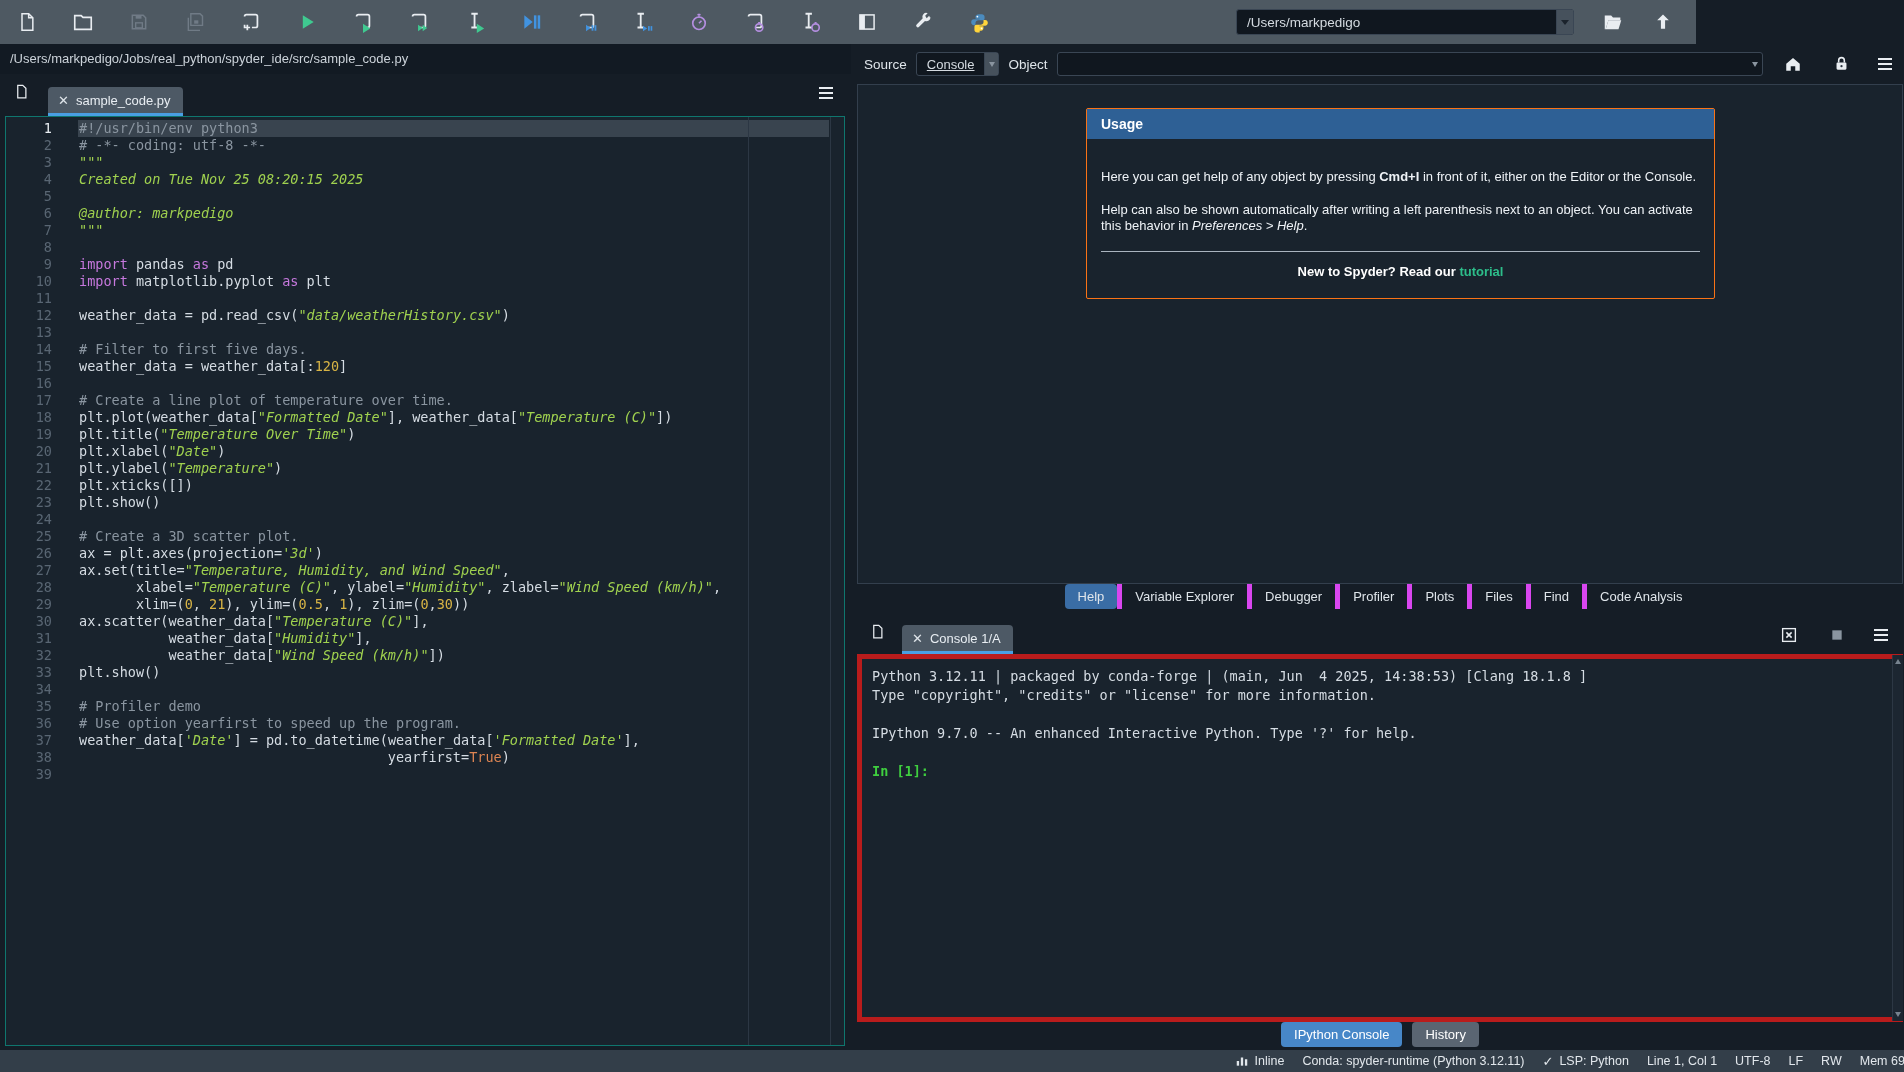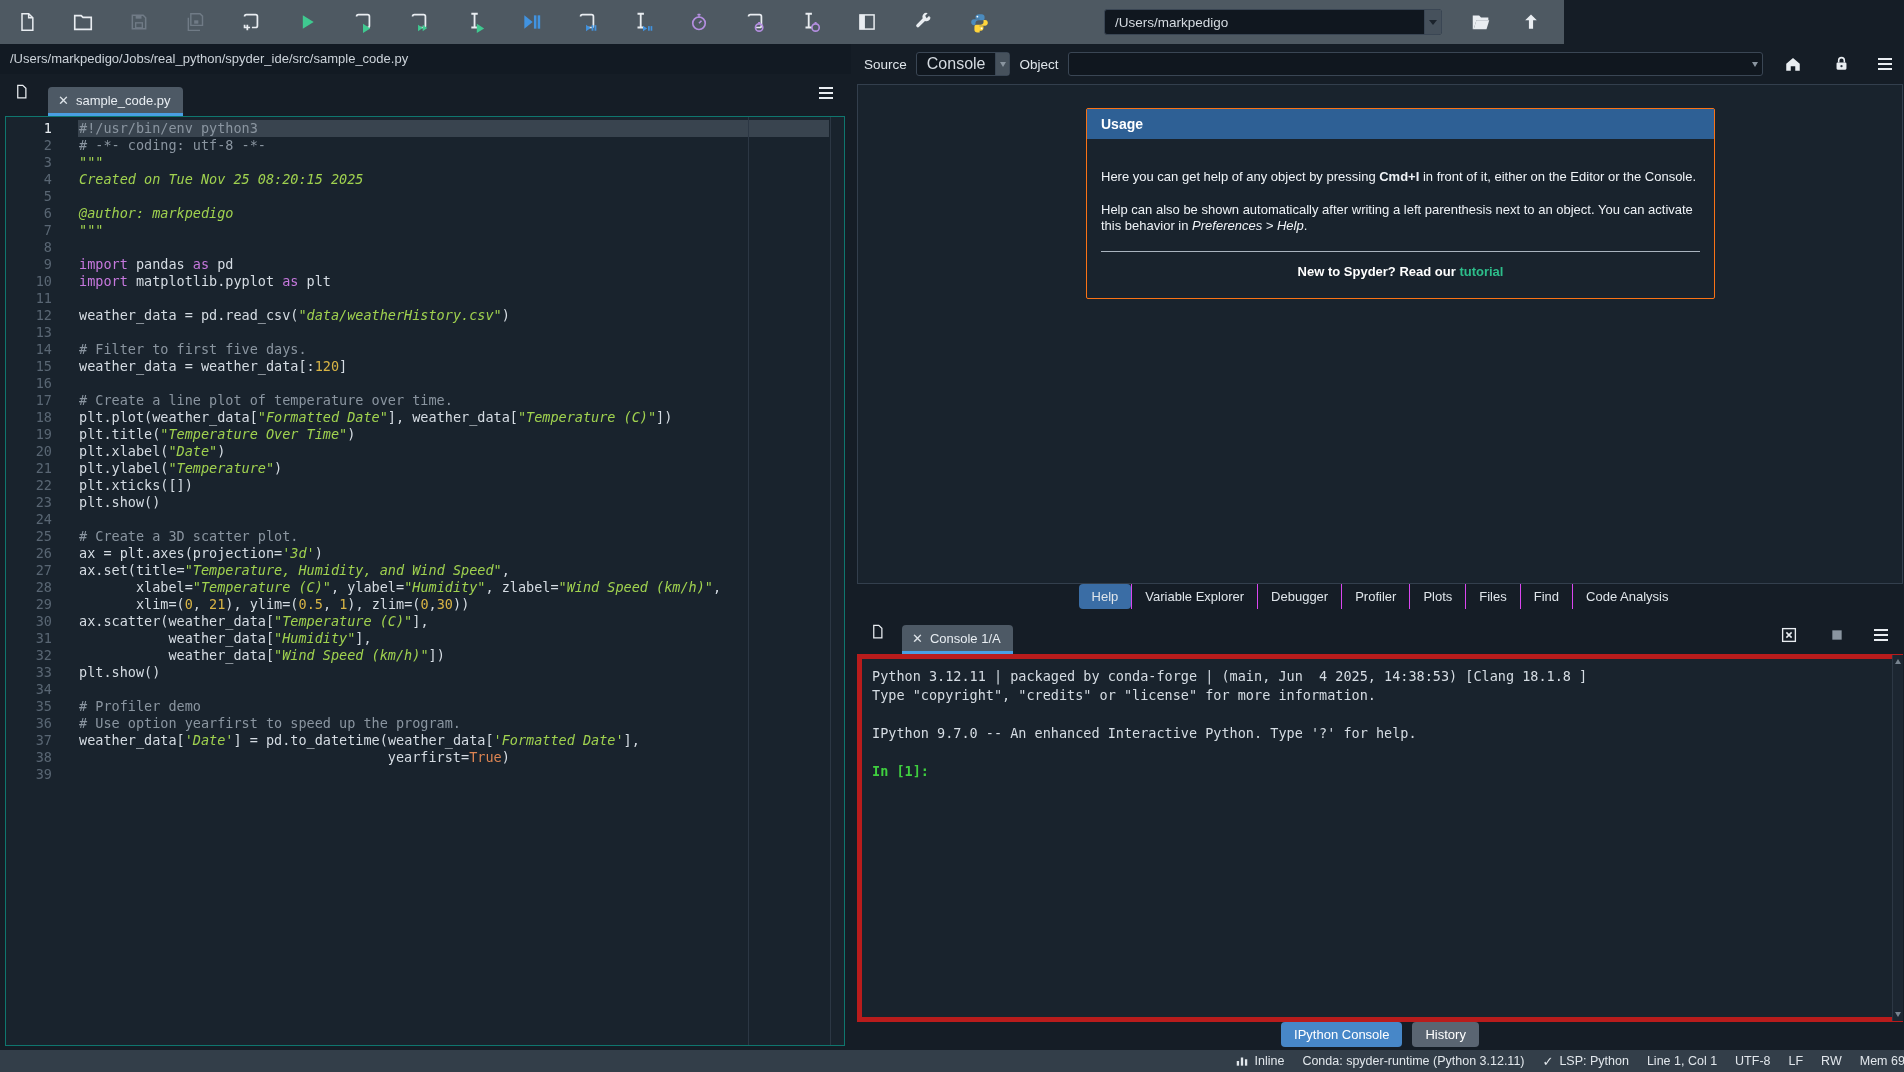--- a/index.html
+++ b/index.html
@@ -1,21 +1,21 @@
 <!DOCTYPE html>
 <html><head>
 <meta charset="utf-8">
 <style>
   * { margin:0; padding:0; box-sizing:border-box; }
   html,body { width:1904px; height:1072px; background:#151d26; overflow:hidden;
               font-family:"Liberation Sans", sans-serif; }
   svg { display:block; }
 
   
-  .toolbar { position:absolute; left:0; top:0; width:1564px; height:44px;
+  .toolbar { position:absolute; left:0; top:0; width:1696px; height:44px;
              background:#4e5962; display:flex; align-items:center; padding-left:16px; }
   .tb-group { display:flex; align-items:center; gap:34px; }
   .tb-btn { width:22px; height:22px; display:flex; align-items:center; justify-content:center; cursor:pointer; }
   .tb-right { margin-left:auto; display:flex; align-items:center; gap:28px; padding-right:22px; }
   .combo { display:flex; align-items:center; background:#10171f; border:1px solid #3a4654; border-radius:3px; height:26px; }
   .combo .val { padding:0 10px; font-size:13.5px; color:#d5dbe1; flex:1; white-space:nowrap; overflow:hidden; }
   .combo .arrow { width:17px; align-self:stretch; background:#46515c; border-left:1px solid #3a4654;
                   display:flex; align-items:center; justify-content:center; }
   .caret-down { width:0; height:0; border-left:4px solid transparent; border-right:4px solid transparent; border-top:5px solid #1b232c; }
 
@@ -60,21 +60,21 @@
   .hdr-icons { display:flex; align-items:center; gap:26px; margin-left:10px; }
   .help-content { position:absolute; left:1px; right:1px; top:40px; bottom:30px; background:#19232d; border:1px solid #333f4d; }
   .usage-card { position:absolute; left:228px; top:23px; width:629px; border:1px solid #f97316; border-radius:2px; }
   .usage-head { background:#2e6095; color:#ffffff; font-size:14px; font-weight:bold; padding:7px 14px; }
   .usage-body { padding:14px 14px 12px 14px; color:#eef2f6; font-size:13px; line-height:16.5px; }
   .usage-body p { margin:16px 0 14px 0; }
   .usage-hr { border:none; border-top:1px solid #aab4bf; margin:16px 0 12px 0; }
   .usage-foot { text-align:center; font-weight:600; padding-bottom:6px; font-size:13px; color:#ffffff; }
   .link-green { color:#2dbd8a; text-decoration:none; cursor:pointer; }
   .plugin-tabs { position:absolute; left:0; right:0; bottom:5px; display:flex; justify-content:center; }
-  .ptab { padding:5px 13px; font-size:13px; color:#dfe5ea; border-left:1px solid #d946ef; cursor:pointer; white-space:nowrap; }
+  .ptab { padding:5px 13px; font-size:13px; color:#dfe5ea; border-left:5px solid #d946ef; cursor:pointer; white-space:nowrap; }
   .ptab:first-child { border-left:none; }
   .ptab.active { background:#3a6da5; border-radius:4px; border-left-color:transparent; }
 
   
   .right-bottom { position:absolute; left:856px; top:614px; width:1048px; height:436px; }
   .console-header { position:relative; height:40px; }
   .console-tab { position:absolute; left:46px; bottom:0; display:inline-flex; align-items:center; gap:7px;
                  background:#4d5965; color:#e8edf2; font-size:13px; padding:6px 12px 5px 10px;
                  border-radius:4px 4px 0 0; border-bottom:3px solid #4a9fe3; cursor:pointer; }
   .console-hdr-icons { position:absolute; right:16px; top:10px; display:flex; gap:26px; align-items:center; }
@@ -307,21 +307,21 @@
       </div>
     <div class="guide"></div>
     <div class="scrollflag"></div>
   </div>
 </div>
 
 <div class="right-top">
   <div class="help-header">
     <span class="hdr-label">Source</span>
     <div class="combo sel-console">
-      <span class="val" style="font-size:16px;">Console</span>
+      <span class="val" style="font-size:13px;text-decoration:underline;">Console</span>
       <span class="arrow" style="width:14px;">
           <span class="caret-down" style="border-top-color:#8a95a0;border-left-width:3.5px;border-right-width:3.5px;"></span>
         </span>
     </div>
     <span class="hdr-label">Object</span>
     <div class="combo obj-combo">
       <span class="val"></span>
       <span class="arrow" style="width:14px;background:transparent;border-left:none;">
           <span class="caret-down" style="border-top-color:#8a95a0;border-left-width:3.5px;border-right-width:3.5px;"></span>
         </span>

